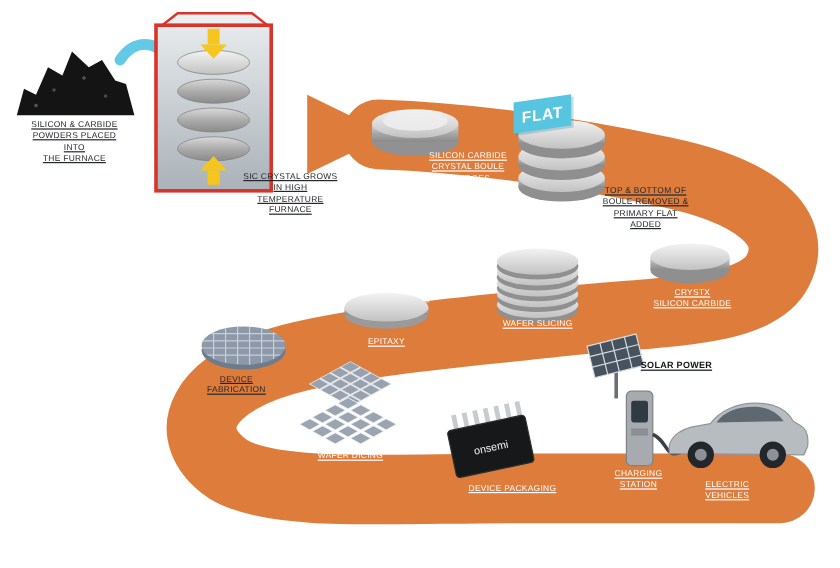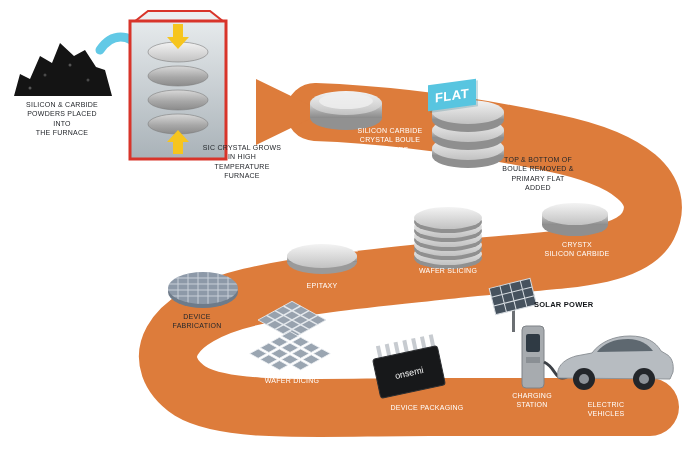--- a/index.html
+++ b/index.html
@@ -1,21 +1,21 @@
 <!DOCTYPE html>
 <html><head>
 <meta charset="utf-8">
 <style>
   * { margin:0; padding:0; box-sizing:border-box; }
   html,body { background:#ffffff; font-family:"Liberation Sans", sans-serif; }
   .stage { position:relative; width:700px; height:473px; background:#fff; overflow:hidden; }
   .art { position:absolute; left:0; top:0; width:700px; height:473px; }
   .lbl {
     position:absolute; font-size:7px; line-height:1.35; text-align:center;
-    letter-spacing:.25px; color:#23262b; white-space:pre-line; text-transform:uppercase;
+    letter-spacing:.25px; color:#23262b; white-space:pre-line; text-transform:uppercase;text-decoration:underline;
   }
   .lbl.white { color:#ffffff; }
   .lbl.bold { font-weight:bold; font-size:7.5px; color:#111418; }
   .flat-sign {
     position:absolute; left:428px; top:82px; width:48px; height:26px;
     background:#58C5E0; color:#fff; font-weight:bold; font-size:13px;
     display:flex; align-items:center; justify-content:center;
     transform:skewY(-8deg); letter-spacing:.5px;
     box-shadow:2px 2px 0 rgba(40,120,140,.25);
   }

